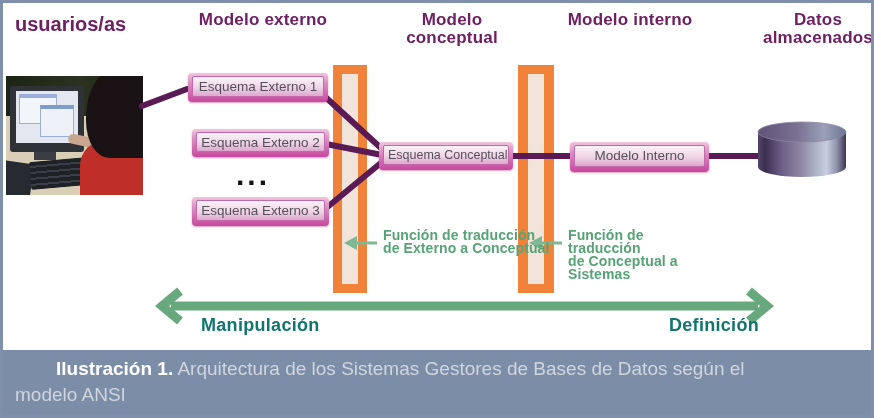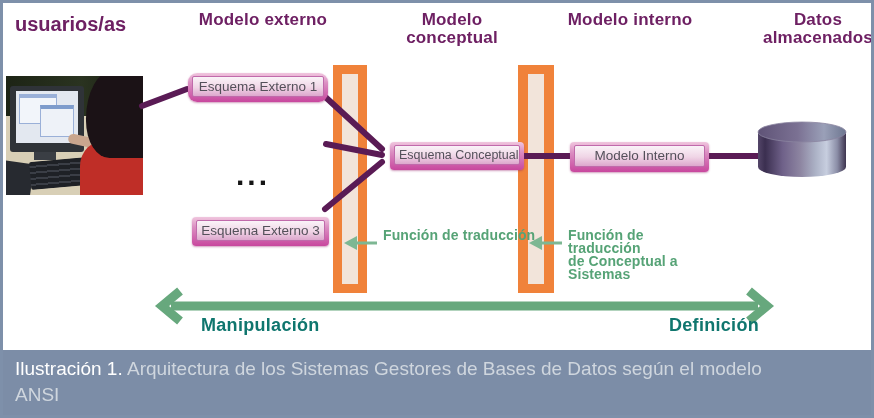--- a/index.html
+++ b/index.html
@@ -62,24 +62,24 @@
   .connectors { position: absolute; left: 0; top: 0; width: 868px; height: 347px; z-index: 2; }
 
   
   .schema-box { position: absolute; z-index: 3; border-radius: 4px;
     background: linear-gradient(180deg, #f0c6de 0%, #db8ec2 35%, #c8479e 100%);
     padding: 3px 4px 5px 4px; box-shadow: 0 1px 2px rgba(150,40,110,.45); }
   .schema-box .label { display: block; height: 100%; border: 1px solid #c06aab;
     background: linear-gradient(180deg, #faf3f8 0%, #f0d5e6 55%, #dda7cd 100%);
     color: #54505a; font-size: 13.5px; text-align: center; line-height: 19px;
     border-radius: 2px; padding: 0 4px; white-space: nowrap; }
-  .box-ee1 { left: 185px; top: 70px; width: 140px; height: 29px; border-radius: 9px; }
+  .box-ee1 { left: 185px; top: 70px; width: 140px; height: 29px; }
   .box-ee2 { left: 189px; top: 126px; width: 137px; height: 28px; }
-  .box-ee3 { left: 189px; top: 194px; width: 137px; height: 29px; margin-top: 20px; }
-  .box-ec  { left: 387px; top: 139px; width: 134px; height: 28px; }
+  .box-ee3 { left: 189px; top: 194px; width: 137px; height: 29px; }
+  .box-ec  { left: 376px; top: 139px; width: 134px; height: 28px; }
   .box-ec .label { font-size: 12.5px; }
   .box-ei  { left: 567px; top: 139px; width: 139px; height: 30px; }
   .box-ei .label { line-height: 20px; }
 
   .ellipsis { position: absolute; left: 233px; top: 155px; width: 60px;
     font-size: 30px; font-weight: bold; color: #151515; letter-spacing: 3px; z-index: 3; }
 
   
   .fn-label { position: absolute; z-index: 3; color: #56a376; font-weight: bold;
     font-size: 14px; line-height: 13px; letter-spacing: 0.1px; }
@@ -93,21 +93,21 @@
   .axis-right { left: 633px; top: 312px; margin-left: 33px; }
 
   
   .cylinder { position: absolute; left: 752px; top: 116px; z-index: 3; }
 
   
   .caption { position: absolute; left: 0; top: 347px; width: 868px; height: 65px;
     background: #7c8da7; color: #cfd6de; font-size: 19px; line-height: 26px;
     padding: 6px 12px; }
   .caption .cap-text-wrap { display: block; width: 790px; }
-  .caption .cap-label { color: #ffffff; font-weight: normal; }
+  .caption .cap-label { color: #ffffff; font-weight: bold; margin-left: 41px; }
 </style>
 </head>
 <body>
 
 <div class="frame">
   <div class="diagram">
 
     <div class="users-header">usuarios/as</div>
     <div class="col-header" style="left:193px; top:8px; width:134px;">Modelo externo</div>
     <div class="col-header" style="left:560px; top:8px; width:134px;">Modelo interno</div>
@@ -160,33 +160,37 @@
       <g stroke="#67a87d" fill="none">
         <line x1="168" y1="303" x2="755" y2="303" stroke-width="9"></line>
         <polyline points="177,288 159,303 177,318" stroke-width="9"></polyline>
         <polyline points="746,288 764,303 746,318" stroke-width="9"></polyline>
       </g>
     </svg>
 
     <div class="schema-box box-ee1">
       <span class="label">Esquema Externo 1</span>
     </div>
+    <div class="schema-box box-ee2">
+      <span class="label">Esquema Externo 2</span>
+    </div>
     <div class="ellipsis">...</div>
     <div class="schema-box box-ee3">
       <span class="label">Esquema Externo 3</span>
     </div>
     <div class="schema-box box-ec">
       <span class="label">Esquema Conceptual</span>
     </div>
     <div class="schema-box box-ei">
       <span class="label">Modelo Interno</span>
     </div>
 
     <div class="fn-label fn1">
       <div>Función de traducción</div>
+      <div>de Externo a Conceptual</div>
     </div>
     <div class="fn-label fn2">
       <div>Función de traducción</div>
       <div>de Conceptual a Sistemas</div>
     </div>
 
     <div class="axis-label axis-left">Manipulación</div>
     <div class="axis-label axis-right">Definición</div>
 
     <svg class="cylinder" width="94" height="62" viewBox="0 0 94 62">

